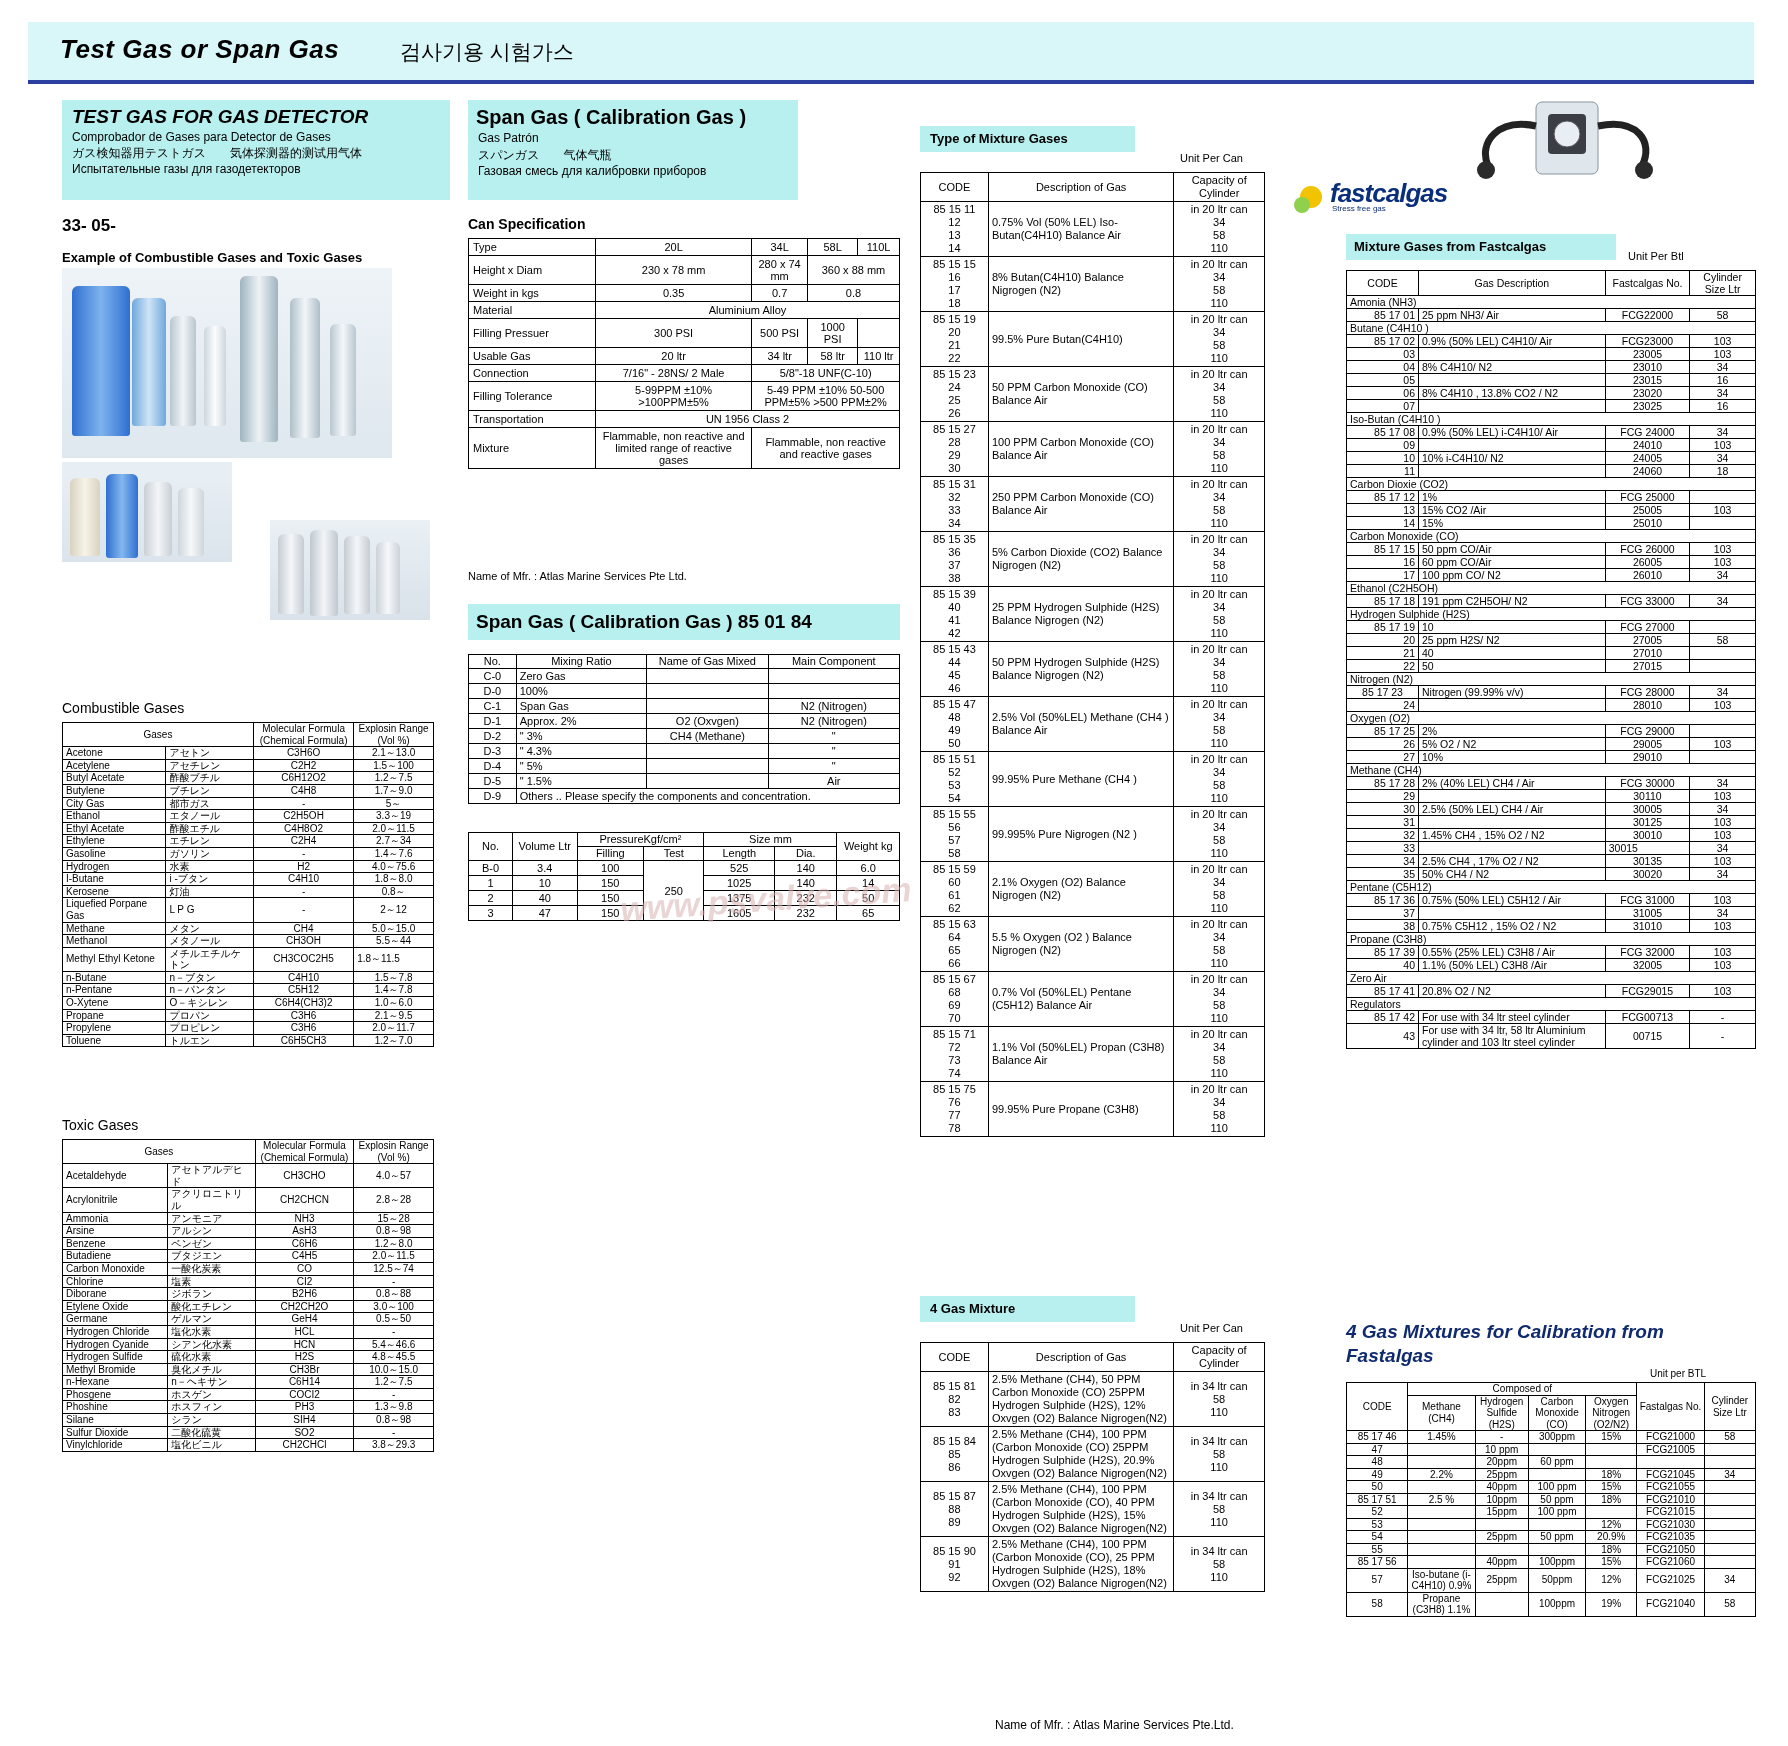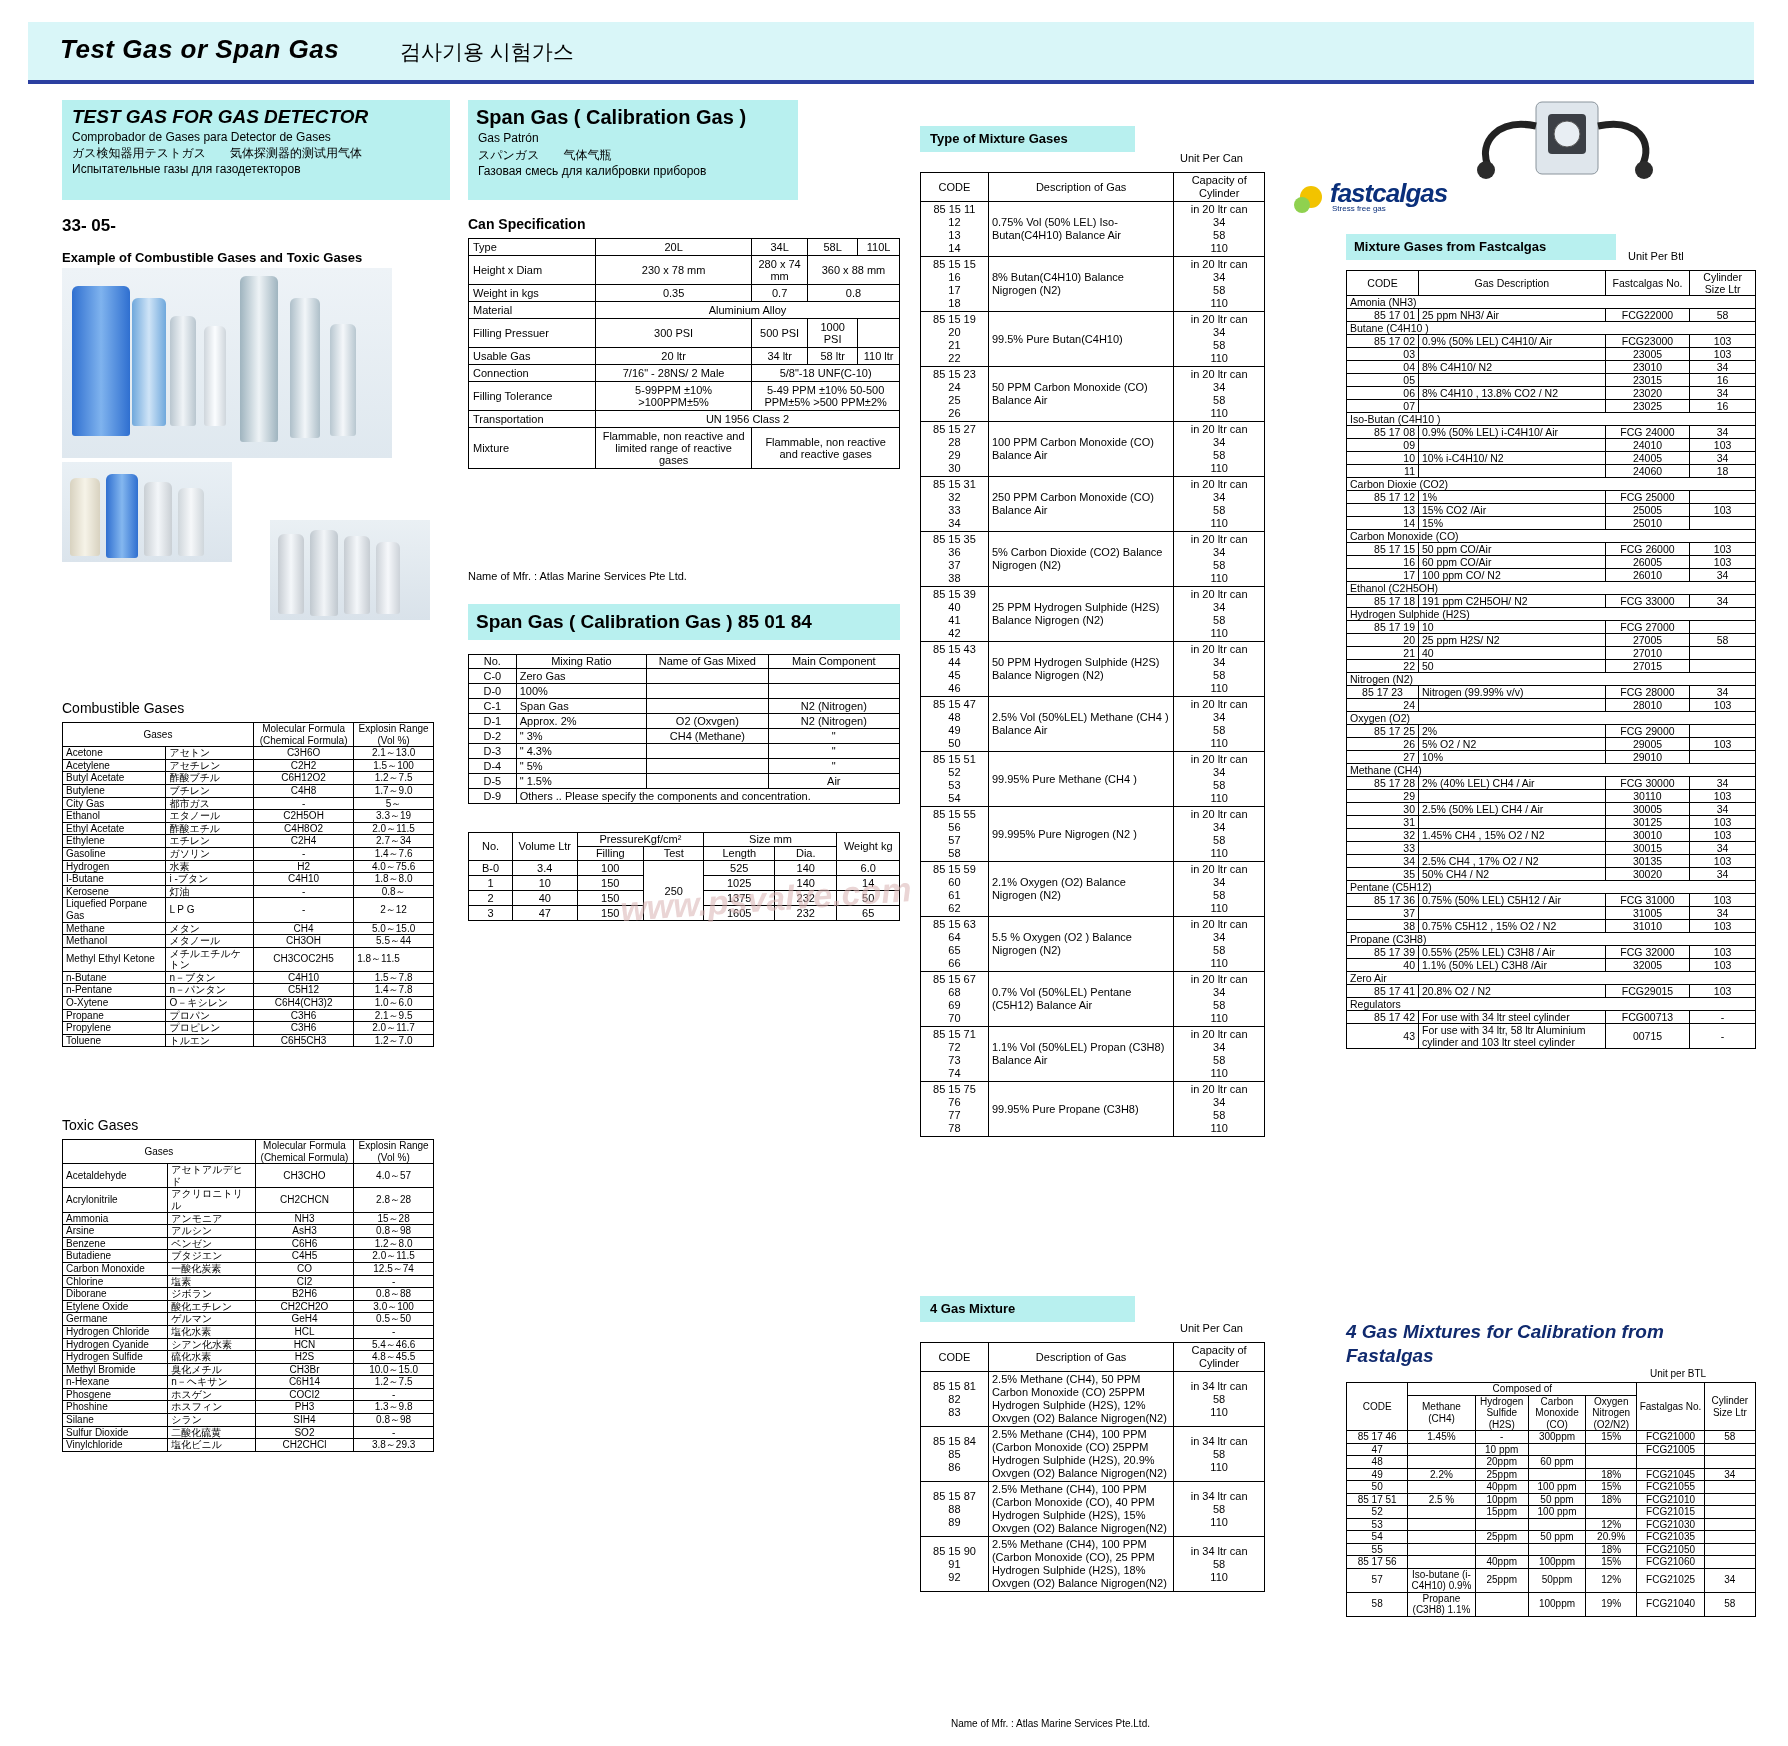--- a/index.html
+++ b/index.html
@@ -69,21 +69,21 @@
   .mixtitle{position:absolute; left:920px; top:126px; width:215px; height:26px; background:#b8f0ef;}
   .mixtitle span{font-size:13px; font-weight:bold; padding:5px 0 0 10px; display:block;}
   #unit-per-can-1{position:absolute; left:1180px; top:152px; font-size:11px;}
   #tbl-mixture{position:absolute; left:920px; top:172px; width:345px;}
   #tbl-mixture td{font-size:11px; line-height:13px;}
   .gas4title{position:absolute; left:920px; top:1296px; width:215px; height:26px; background:#b8f0ef;}
   .gas4title span{font-size:13px; font-weight:bold; padding:5px 0 0 10px; display:block;}
   #unit-per-can-2{position:absolute; left:1180px; top:1322px; font-size:11px;}
   #tbl-4gas{position:absolute; left:920px; top:1342px; width:345px;}
   #tbl-4gas td{font-size:11px; line-height:13px;}
-  #mfr-note-2{position:absolute; left:908px; top:1718px; font-size:10px;padding-left:43px;}
+  #mfr-note-2{position:absolute; left:952px; top:1718px; font-size:12px;padding-left:43px;}
 
   
   .logo{position:absolute; left:1448px; top:96px; width:230px; height:98px;}
   .fcg-name{position:absolute; left:1330px; top:178px; font-size:26px; font-weight:bold;
             font-style:italic; color:#0a2f7a; letter-spacing:-1px;}
   .fcg-sub{position:absolute; left:1332px; top:204px; font-size:8px; color:#0a2f7a;}
   .fcgbox{position:absolute; left:1346px; top:234px; width:270px; height:26px; background:#b8f0ef;}
   .fcgbox span{font-size:13px; font-weight:bold; padding:5px 0 0 8px; display:block;}
   #unit-per-btl-1{position:absolute; left:1628px; top:250px; font-size:11px;}
   #tbl-fcg{position:absolute; left:1346px; top:270px; width:410px;}
@@ -1118,21 +1118,21 @@
         </tr>
         <tr>
           <td style="text-align:right">32</td>
           <td style="">1.45% CH4 , 15%  O2 / N2</td>
           <td style="text-align:center">30010</td>
           <td style="text-align:center">103</td>
         </tr>
         <tr>
           <td style="text-align:right">33</td>
           <td style=""></td>
-          <td style="text-align:center">30015</td>
+          <td style="">30015</td>
           <td style="text-align:center">34</td>
         </tr>
         <tr>
           <td style="text-align:right">34</td>
           <td style="">2.5%  CH4 , 17% O2 / N2</td>
           <td style="text-align:center">30135</td>
           <td style="text-align:center">103</td>
         </tr>
         <tr>
           <td style="text-align:right">35</td>

